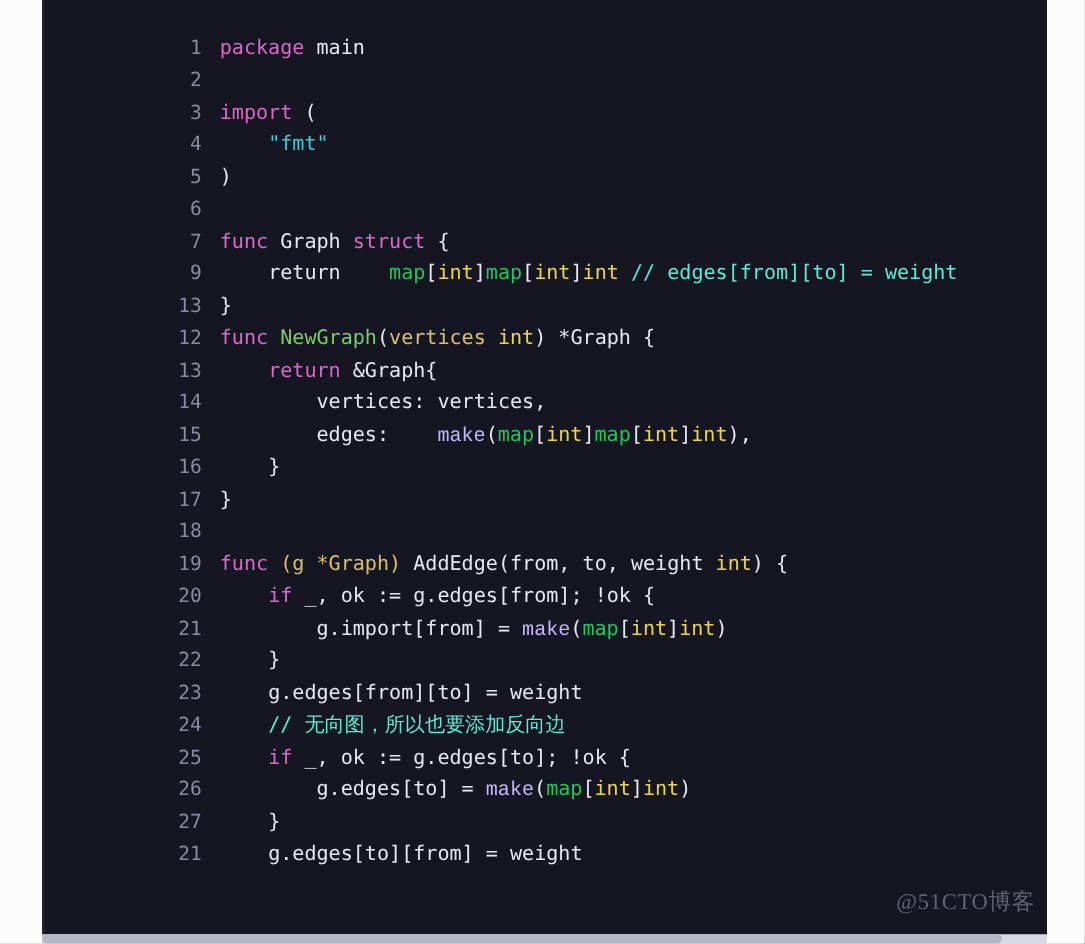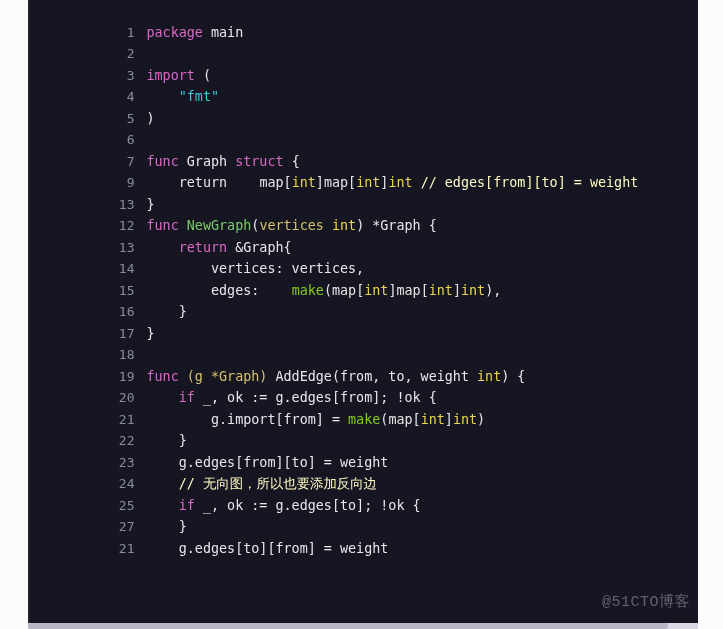--- a/index.html
+++ b/index.html
@@ -71,25 +71,25 @@
 
   .code {
     display: inline;
     color: #e6e6ef;
   }
 
   
   .kw   { color: #d968c6; }   
   .str  { color: #3dc9d6; }   
   .typ  { color: #e8d44d; }   
-  .map  { color: #e5e5e5; }   
+  .map  { color: #22c55e; }   
   .fn   { color: #7ec96a; }   
-  .mk   { color: #84cc16; }   
+  .mk   { color: #c4b5fd; font-family: Liberation Mono, monospace; }   
   .par  { color: #d6c06a; }   
-  .cmt  { color: #fef9c3; }   
+  .cmt  { color: #5eead4; }   
   .pl   { color: #e6e6ef; }   
 
   
   #hscroll-track {
     position: absolute;
     left: 28px;
     top: 623px;
     width: 670px;
     height: 6px;
     background: #d8d8e2;
@@ -104,21 +104,21 @@
     border-radius: 3px;
   }
 
   
   #watermark {
     position: absolute;
     right: 8px;
     bottom: 12px;
     color: #6f6f80;
     font-size: 15px;
-    font-family: Liberation Mono, monospace;
+    font-family: Liberation Serif, serif;
     letter-spacing: 0.5px;
     opacity: 0.85;
     -webkit-user-select: none;
     user-select: none;
   }
 </style>
 </head>
 <body>
 
 <div id="app">
@@ -215,20 +215,23 @@
       </div>
 
       <div class="line">
         <span class="ln">24</span><span class="code">    <span class="cmt">// 无向图，所以也要添加反向边</span></span>
       </div>
 
       <div class="line">
         <span class="ln">25</span><span class="code">    <span class="kw">if</span> <span class="pl">_, ok := g.edges[to]; !ok {</span></span>
       </div>
 
+      <div class="line">
+        <span class="ln">26</span><span class="code">        <span class="pl">g.edges[to] = </span><span class="mk">make</span><span class="pl">(</span><span class="map">map</span><span class="pl">[</span><span class="typ">int</span><span class="pl">]</span><span class="typ">int</span><span class="pl">)</span></span>
+      </div>
 
       <div class="line">
         <span class="ln">27</span><span class="code">    <span class="pl">}</span></span>
       </div>
 
       <div class="line">
         <span class="ln">21</span><span class="code">    <span class="pl">g.edges[to][from] = weight</span></span>
       </div>
 
       <div class="line">

